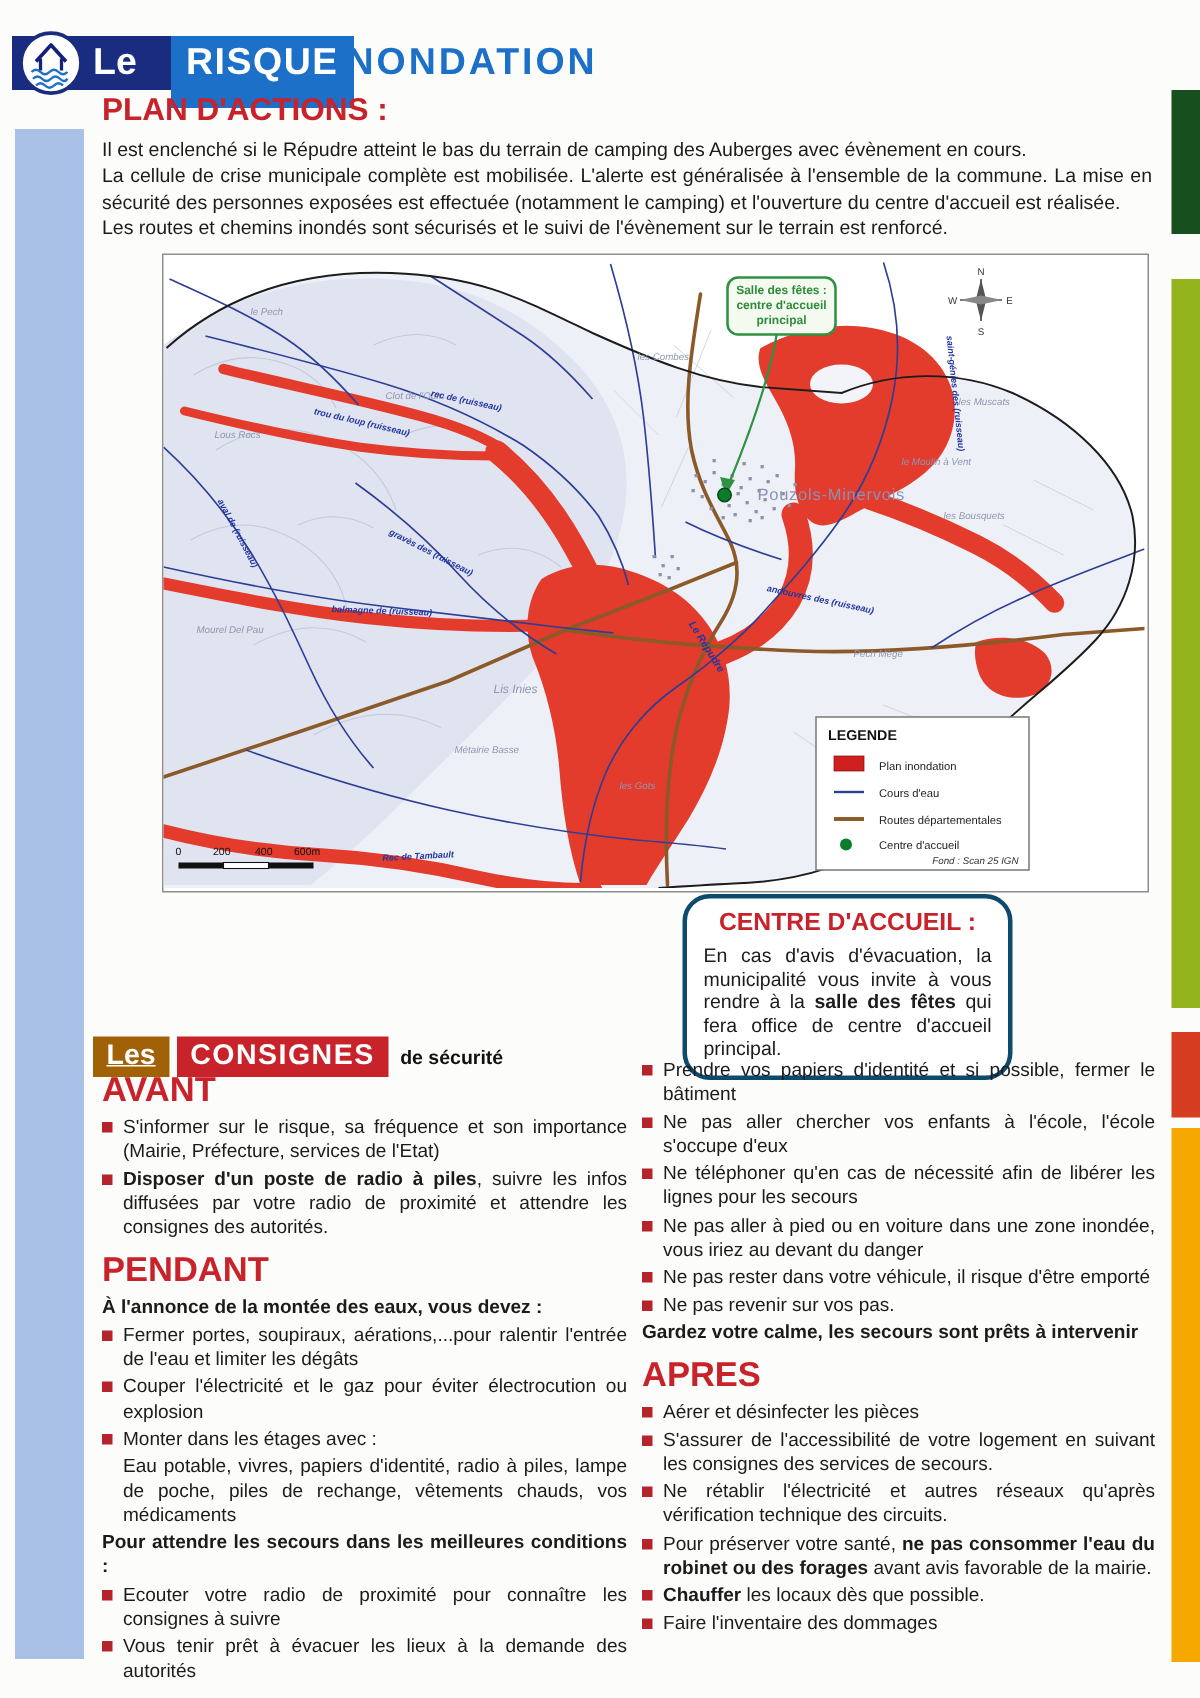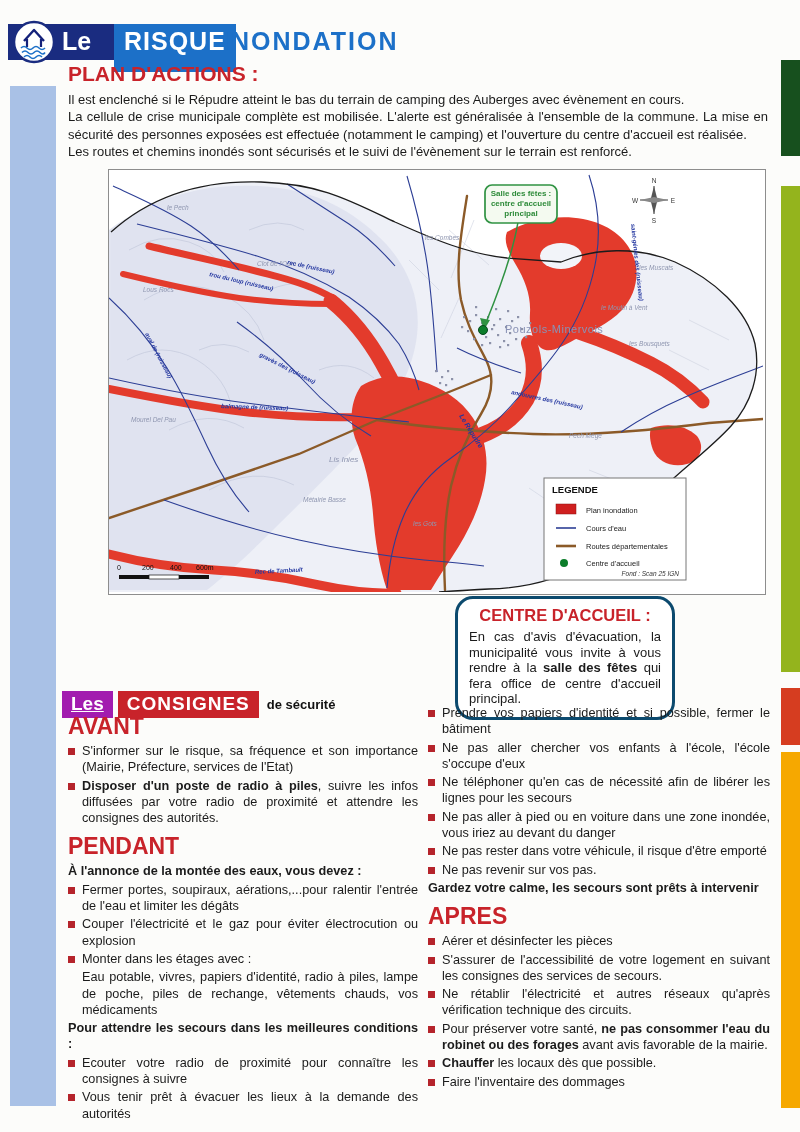--- a/index.html
+++ b/index.html
@@ -26,21 +26,21 @@
   
   .map-box{left:108px;top:169px;width:656px;height:424px;border:1px solid #8d8d8d;background:#fff;}
   
   .ca-box{left:455px;top:596px;width:220px;border:3px solid #0c4a6e;border-radius:18px;
           background:#fff;padding:7px 11px 10px;box-sizing:border-box;}
   .ca-title{text-align:center;color:#c8232a;font-weight:bold;font-size:16.5px;margin-bottom:4px;}
   .ca-body{font-size:13px;line-height:15.6px;text-align:justify;}
   
   .cons-hdr{left:62px;top:691px;display:flex;align-items:center;}
   .tag{font-weight:bold;font-size:19px;color:#fff;padding:2px 9px 3px;}
-  .tag.blue{background:#a21caf;text-decoration:underline;}
+  .tag.blue{background:#a16207;text-decoration:underline;}
   .tag.redbg{background:#c8232a;margin-left:5px;letter-spacing:1px;}
   .tag-suffix{font-weight:bold;font-size:13px;color:#111;margin-left:8px;}
   .col{font-size:12.7px;line-height:16.3px;}
   .col-left{left:68px;top:714px;width:350px;}
   .col-right{left:428px;top:705px;width:342px;}
   h2.section{font-size:23px;color:#c8232a;font-weight:bold;margin:8px 0 5px;line-height:24px;}
   h2.section.first{margin-top:0;}
   .li{display:flex;margin:0 0 2px;}
   .li .sq{width:7px;height:7px;background:#b5242b;margin:5px 7px 0 0;flex:none;}
   .li .t{flex:1;text-align:justify;}

